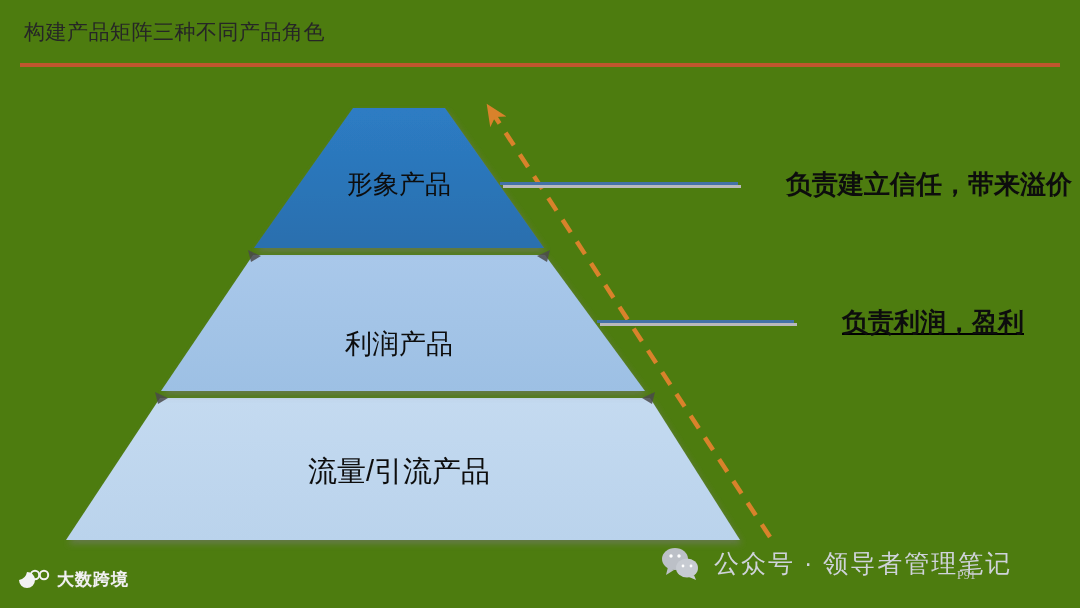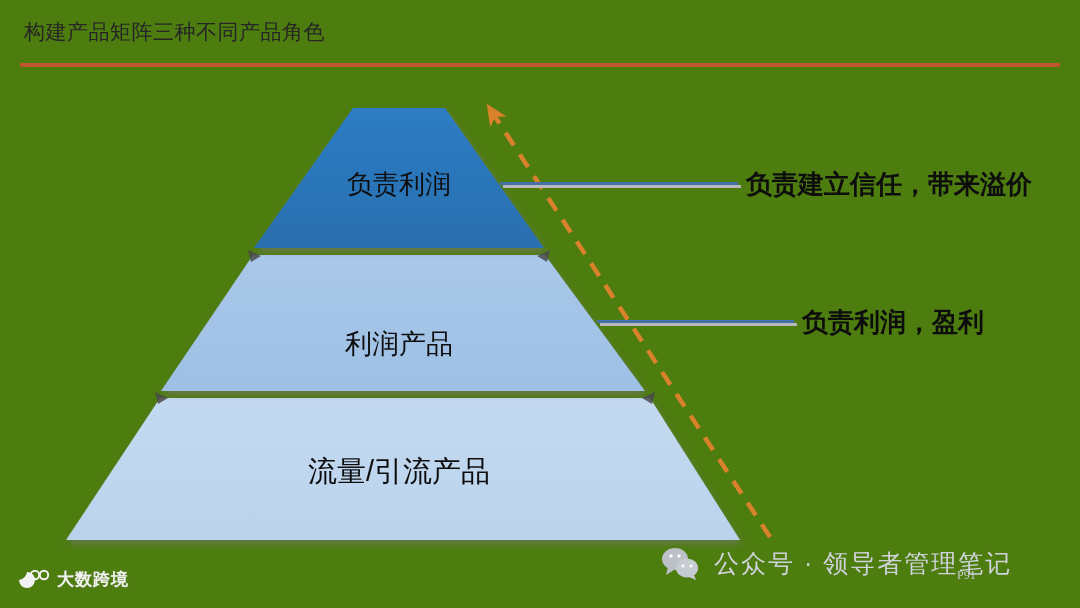--- a/index.html
+++ b/index.html
@@ -65,20 +65,21 @@
   #label-tier-1 { left: 399px; top: 184px; font-size: 26px; }
   #label-tier-2 { left: 399px; top: 344px; font-size: 27px; }
   #label-tier-3 { left: 399px; top: 472px; font-size: 29px; }
 
   
   .callout {
     position: absolute;
     height: 44px;
     display: flex;
     align-items: center;
+    gap: 40px;
   }
   .leader {
     position: relative;
     height: 5px;
     flex: none;
   }
   .leader::before {
     content: "";
     position: absolute;
     left: 0; top: 0;
@@ -96,21 +97,21 @@
   }
   .callout-text {
     margin-left: 8px;
     font-size: 26px;
     color: #0d0d0d;
     white-space: nowrap;
     font-weight: 600;
   }
   #callout-1 { left: 500px; top: 162px; }
   #callout-1 .leader { width: 238px; }
-  #callout-2 { left: 597px; top: 300px; }
+  #callout-2 { left: 597px; top: 300px; text-decoration: underline; }
   #callout-2 .leader { width: 197px; }
   #callout-3 { left: 686px; top: 454px; }
   #callout-3 .leader { width: 145px; }
 
   
   #watermark-left {
     position: absolute;
     left: 16px;
     top: 568px;
     display: flex;
@@ -193,21 +194,21 @@
 
     <g>
       <polygon points="353,108 445,108 544,248 254,248" fill="url(#gradTier1)" filter="url(#tierShadow)"></polygon>
     </g>
 
     <g>
       <line x1="770" y1="537" x2="492" y2="112" stroke="#d9822b" stroke-width="4.5" stroke-dasharray="15 11" stroke-linecap="butt" marker-end="url(#arrowHead)"></line>
     </g>
   </svg>
 
-  <div class="tier-label" id="label-tier-1">负责利润</div>
+  <div class="tier-label" id="label-tier-1">形象产品</div>
   <div class="tier-label" id="label-tier-2">利润产品</div>
   <div class="tier-label" id="label-tier-3">流量/引流产品</div>
 
   <div class="callout" id="callout-1">
     <div class="leader"></div>
     <div class="callout-text">负责建立信任，带来溢价</div>
   </div>
   <div class="callout" id="callout-2">
     <div class="leader"></div>
     <div class="callout-text">负责利润，盈利</div>

